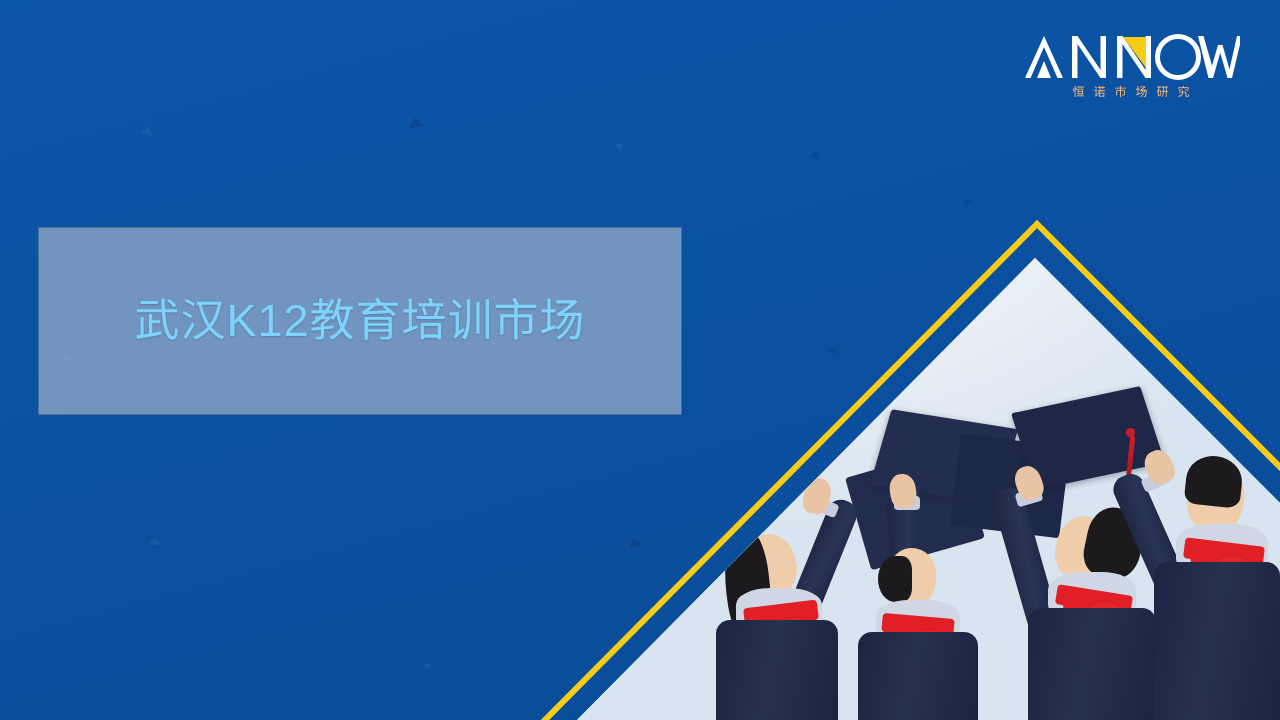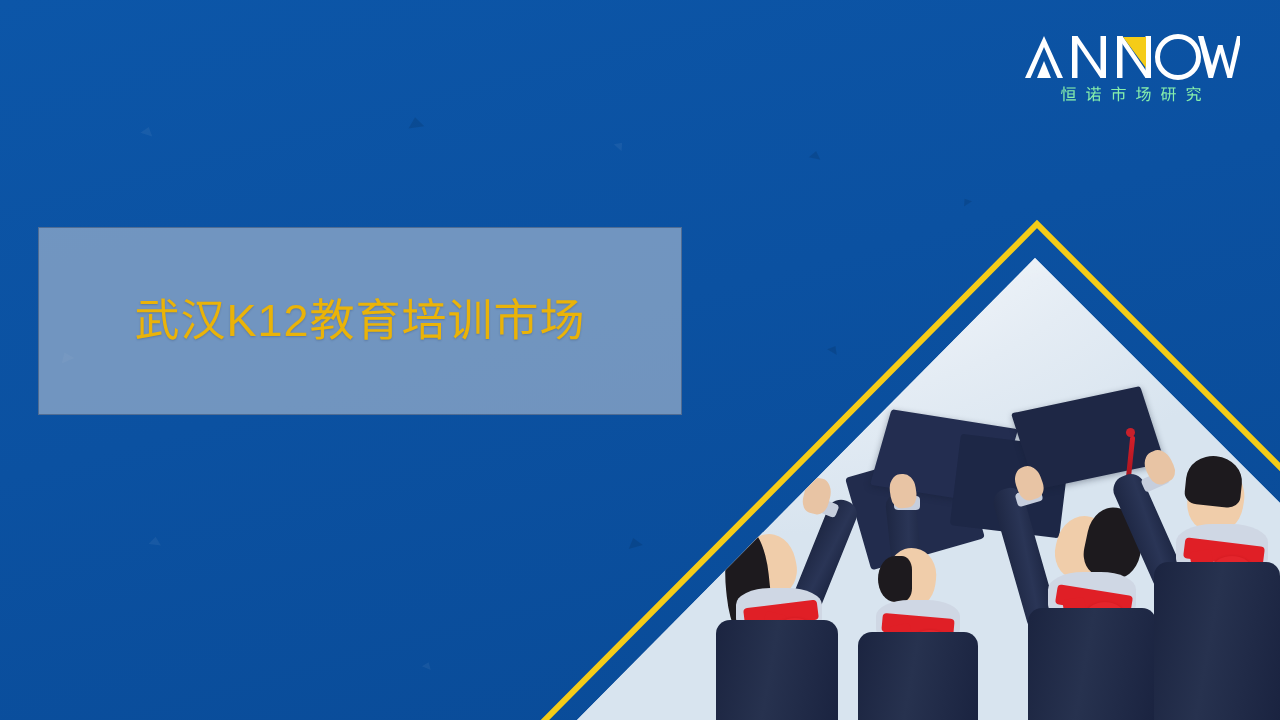--- a/index.html
+++ b/index.html
@@ -152,21 +152,21 @@
     background: rgba(176,190,210,0.62);
     border: 1px solid rgba(40,60,95,0.45);
     box-sizing: border-box;
     display: flex;
     flex-direction: column;
     align-items: center;
     justify-content: center;
     gap: 12px;
   }
   .title-line {
-    color: #eab308;
+    color: #7dd3fc;
     font-size: 45px;
     line-height: 1.18;
     font-weight: 400;
     letter-spacing: 1px;
     white-space: nowrap;
     text-shadow: 0 1px 2px rgba(30,45,75,0.25);
   }
 
   .date-line {
     position: absolute;
@@ -187,22 +187,22 @@
     width: 218px;
     text-align: center;
     user-select: none;
   }
   .logo-mark {
     position: relative;
     height: 48px;
   }
   .logo-sub {
     margin-top: 5px;
-    color: #86efac;
-    font-size: 16px;
+    color: #fdba74;
+    font-size: 12px;
     letter-spacing: 9px;
     text-indent: 9px;
     line-height: 1.1;
     white-space: nowrap;
   }
 </style>
 </head>
 <body>
 
 <div class="slide">

